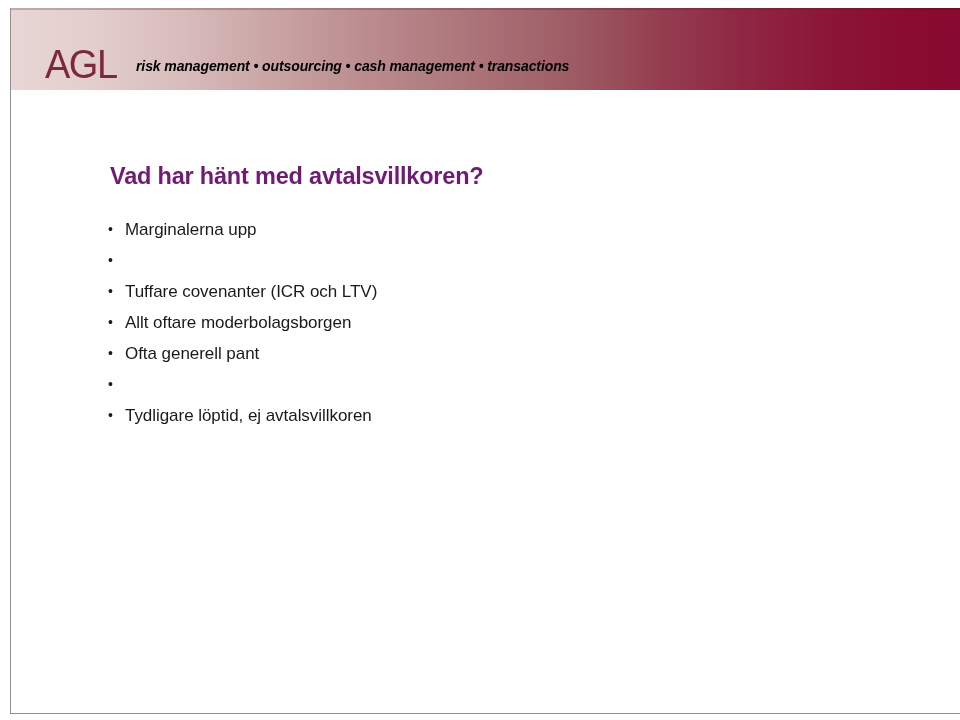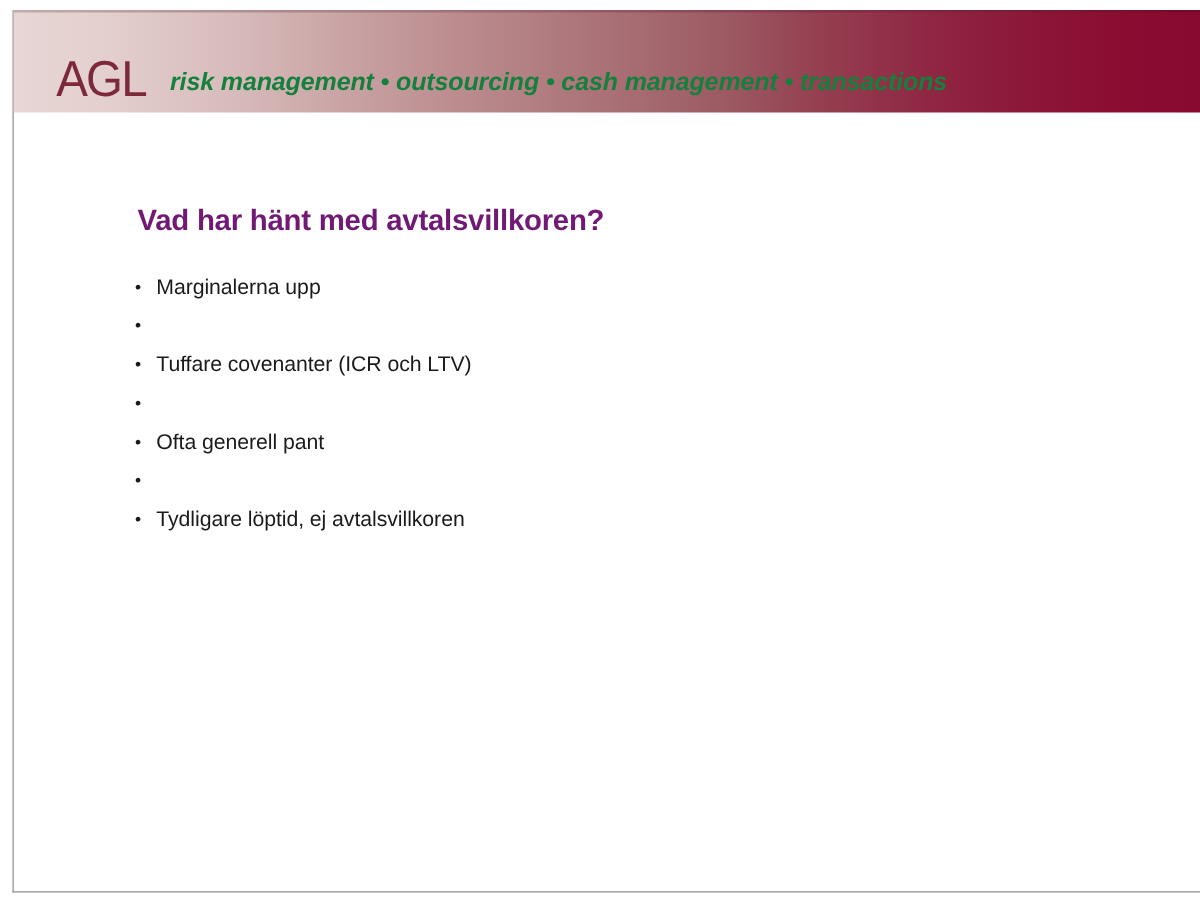--- a/index.html
+++ b/index.html
@@ -94,25 +94,25 @@
     transform: scaleY(1.06);
     transform-origin: left top;
     user-select: none;
   }
 
   .tagline {
     position: absolute;
     left: 136px;
     top: 57px;
     font-family: "Liberation Sans", sans-serif;
-    font-size: 20px;
+    font-size: 14px;
     line-height: 18px;
     font-style: italic;
     font-weight: 700;
-    color: #15803d;
+    color: #000000;
     white-space: nowrap;
     letter-spacing: -0.1px;
   }
 
   
   .slide-title {
     position: absolute;
     left: 110px;
     top: 162px;
     font-size: 23.5px;
@@ -176,21 +176,21 @@
   <div class="logo-mark">AGL</div>
 
   <div class="tagline">risk management • outsourcing • cash management • transactions</div>
 
   <div class="slide-title">Vad har hänt med avtalsvillkoren?</div>
 
   <ul class="bullet-list" id="bullet-list">
       <li class="bullet-item"><span class="dot">•</span><span>Marginalerna upp</span></li>
       <li class="bullet-item"><span class="dot">•</span></li>
       <li class="bullet-item"><span class="dot">•</span><span>Tuffare covenanter (ICR och LTV)</span></li>
-      <li class="bullet-item"><span class="dot">•</span></li>
+      <li class="bullet-item"><span class="dot">•</span><span>Allt oftare moderbolagsborgen</span></li>
       <li class="bullet-item"><span class="dot">•</span><span>Ofta generell pant</span></li>
       <li class="bullet-item"><span class="dot">•</span></li>
       <li class="bullet-item"><span class="dot">•</span><span>Tydligare löptid, ej avtalsvillkoren</span></li>
     </ul>
 
   <div class="page-number">15</div>
 
 </div>
 
 </body></html>

